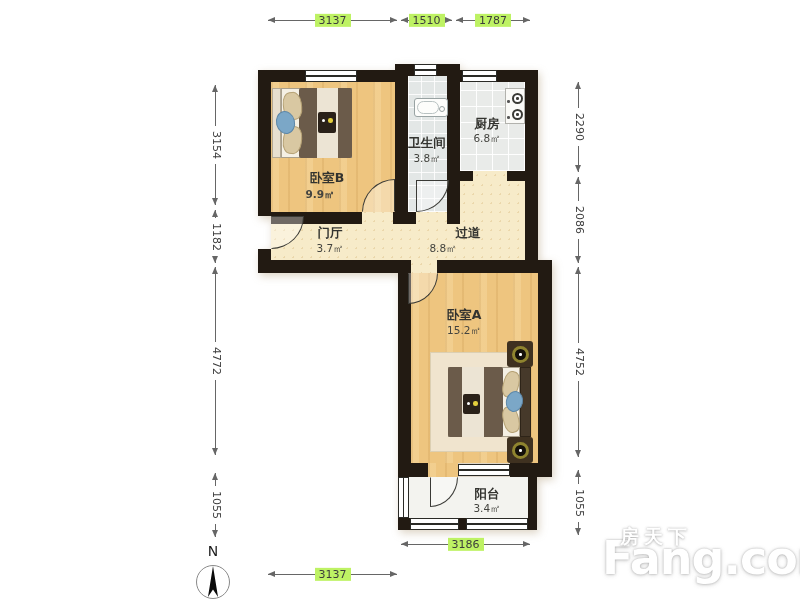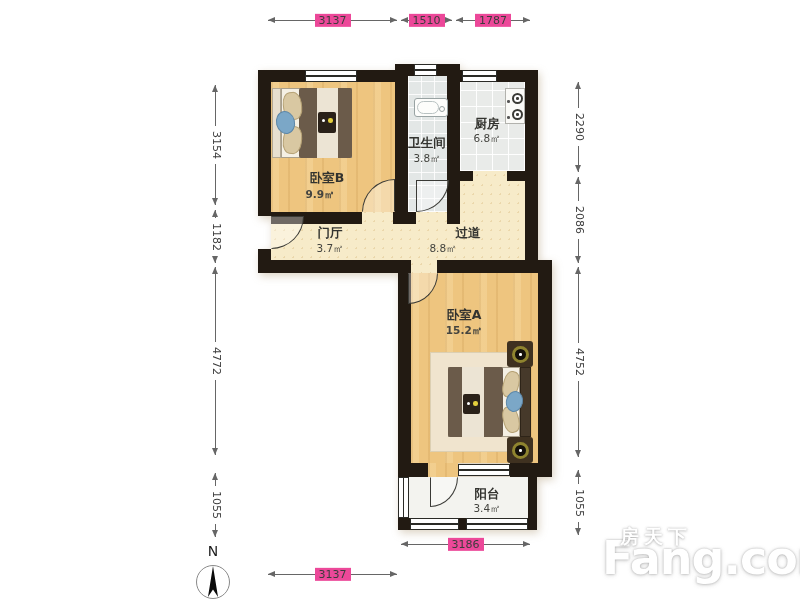--- a/index.html
+++ b/index.html
@@ -60,21 +60,21 @@
   .dim-h{position:absolute;height:0;border-top:1px solid #666;}
   .dim-h::before{content:"";position:absolute;left:0;top:-4px;border-top:3.5px solid transparent;
                  border-bottom:3.5px solid transparent;border-right:7px solid #666;}
   .dim-h::after{content:"";position:absolute;right:0;top:-4px;border-top:3.5px solid transparent;
                 border-bottom:3.5px solid transparent;border-left:7px solid #666;}
   .dim-v{position:absolute;width:0;border-left:1px solid #666;}
   .dim-v::before{content:"";position:absolute;top:0;left:-4px;border-left:3.5px solid transparent;
                  border-right:3.5px solid transparent;border-bottom:7px solid #666;}
   .dim-v::after{content:"";position:absolute;bottom:0;left:-4px;border-left:3.5px solid transparent;
                 border-right:3.5px solid transparent;border-top:7px solid #666;}
-  .dim-h .dlabel{position:absolute;left:50%;top:0;transform:translate(-50%,-55%);background:#ec4899;
+  .dim-h .dlabel{position:absolute;left:50%;top:0;transform:translate(-50%,-55%);background:#bef264;
                  padding:0 4px;font-size:11px;color:#3c3c3c;white-space:nowrap;}
   .dim-v .dlabel{position:absolute;top:50%;left:0;transform:translate(-50%,-50%) rotate(90deg);background:#fff;
                  padding:0 5px;font-size:11px;color:#3c3c3c;white-space:nowrap;}
   
   .compass-n{position:absolute;left:213px;top:551px;transform:translate(-50%,-50%);font-size:14px;color:#1c1c1c;}
   .compass-circle{position:absolute;left:196px;top:565px;width:34px;height:34px;border:1.2px solid #8a8a8a;
                   border-radius:50%;box-sizing:border-box;}
   .compass-needle{position:absolute;left:204px;top:566px;width:18px;height:31px;background:#0b0b0b;
                   clip-path:polygon(50% 0%,22% 100%,50% 76%,78% 100%);}
   
@@ -195,21 +195,21 @@
     <span class="rarea" style="left:320px;top:195px;font-weight:bold;">9.9㎡</span>
     <span class="rlabel" style="left:427px;top:143px;">卫生间</span>
     <span class="rarea" style="left:427px;top:159px;">3.8㎡</span>
     <span class="rlabel" style="left:487px;top:124px;">厨房</span>
     <span class="rarea" style="left:487px;top:139px;">6.8㎡</span>
     <span class="rlabel" style="left:330px;top:233px;">门厅</span>
     <span class="rarea" style="left:330px;top:249px;">3.7㎡</span>
     <span class="rlabel" style="left:468px;top:233px;">过道</span>
     <span class="rarea" style="left:443px;top:249px;">8.8㎡</span>
     <span class="rlabel" style="left:464px;top:315px;">卧室A</span>
-    <span class="rarea" style="left:464px;top:331px;font-weight:bold;">15.2㎡</span>
+    <span class="rarea" style="left:464px;top:331px;">15.2㎡</span>
     <span class="rlabel" style="left:487px;top:494px;">阳台</span>
     <span class="rarea" style="left:487px;top:509px;">3.4㎡</span>
   </div>
 
   <div class="dim-h" style="left:268px;top:20px;width:129px;">
     <span class="dlabel">3137</span>
     </div>
   <div class="dim-h" style="left:401px;top:20px;width:51px;">
     <span class="dlabel">1510</span>
     </div>

